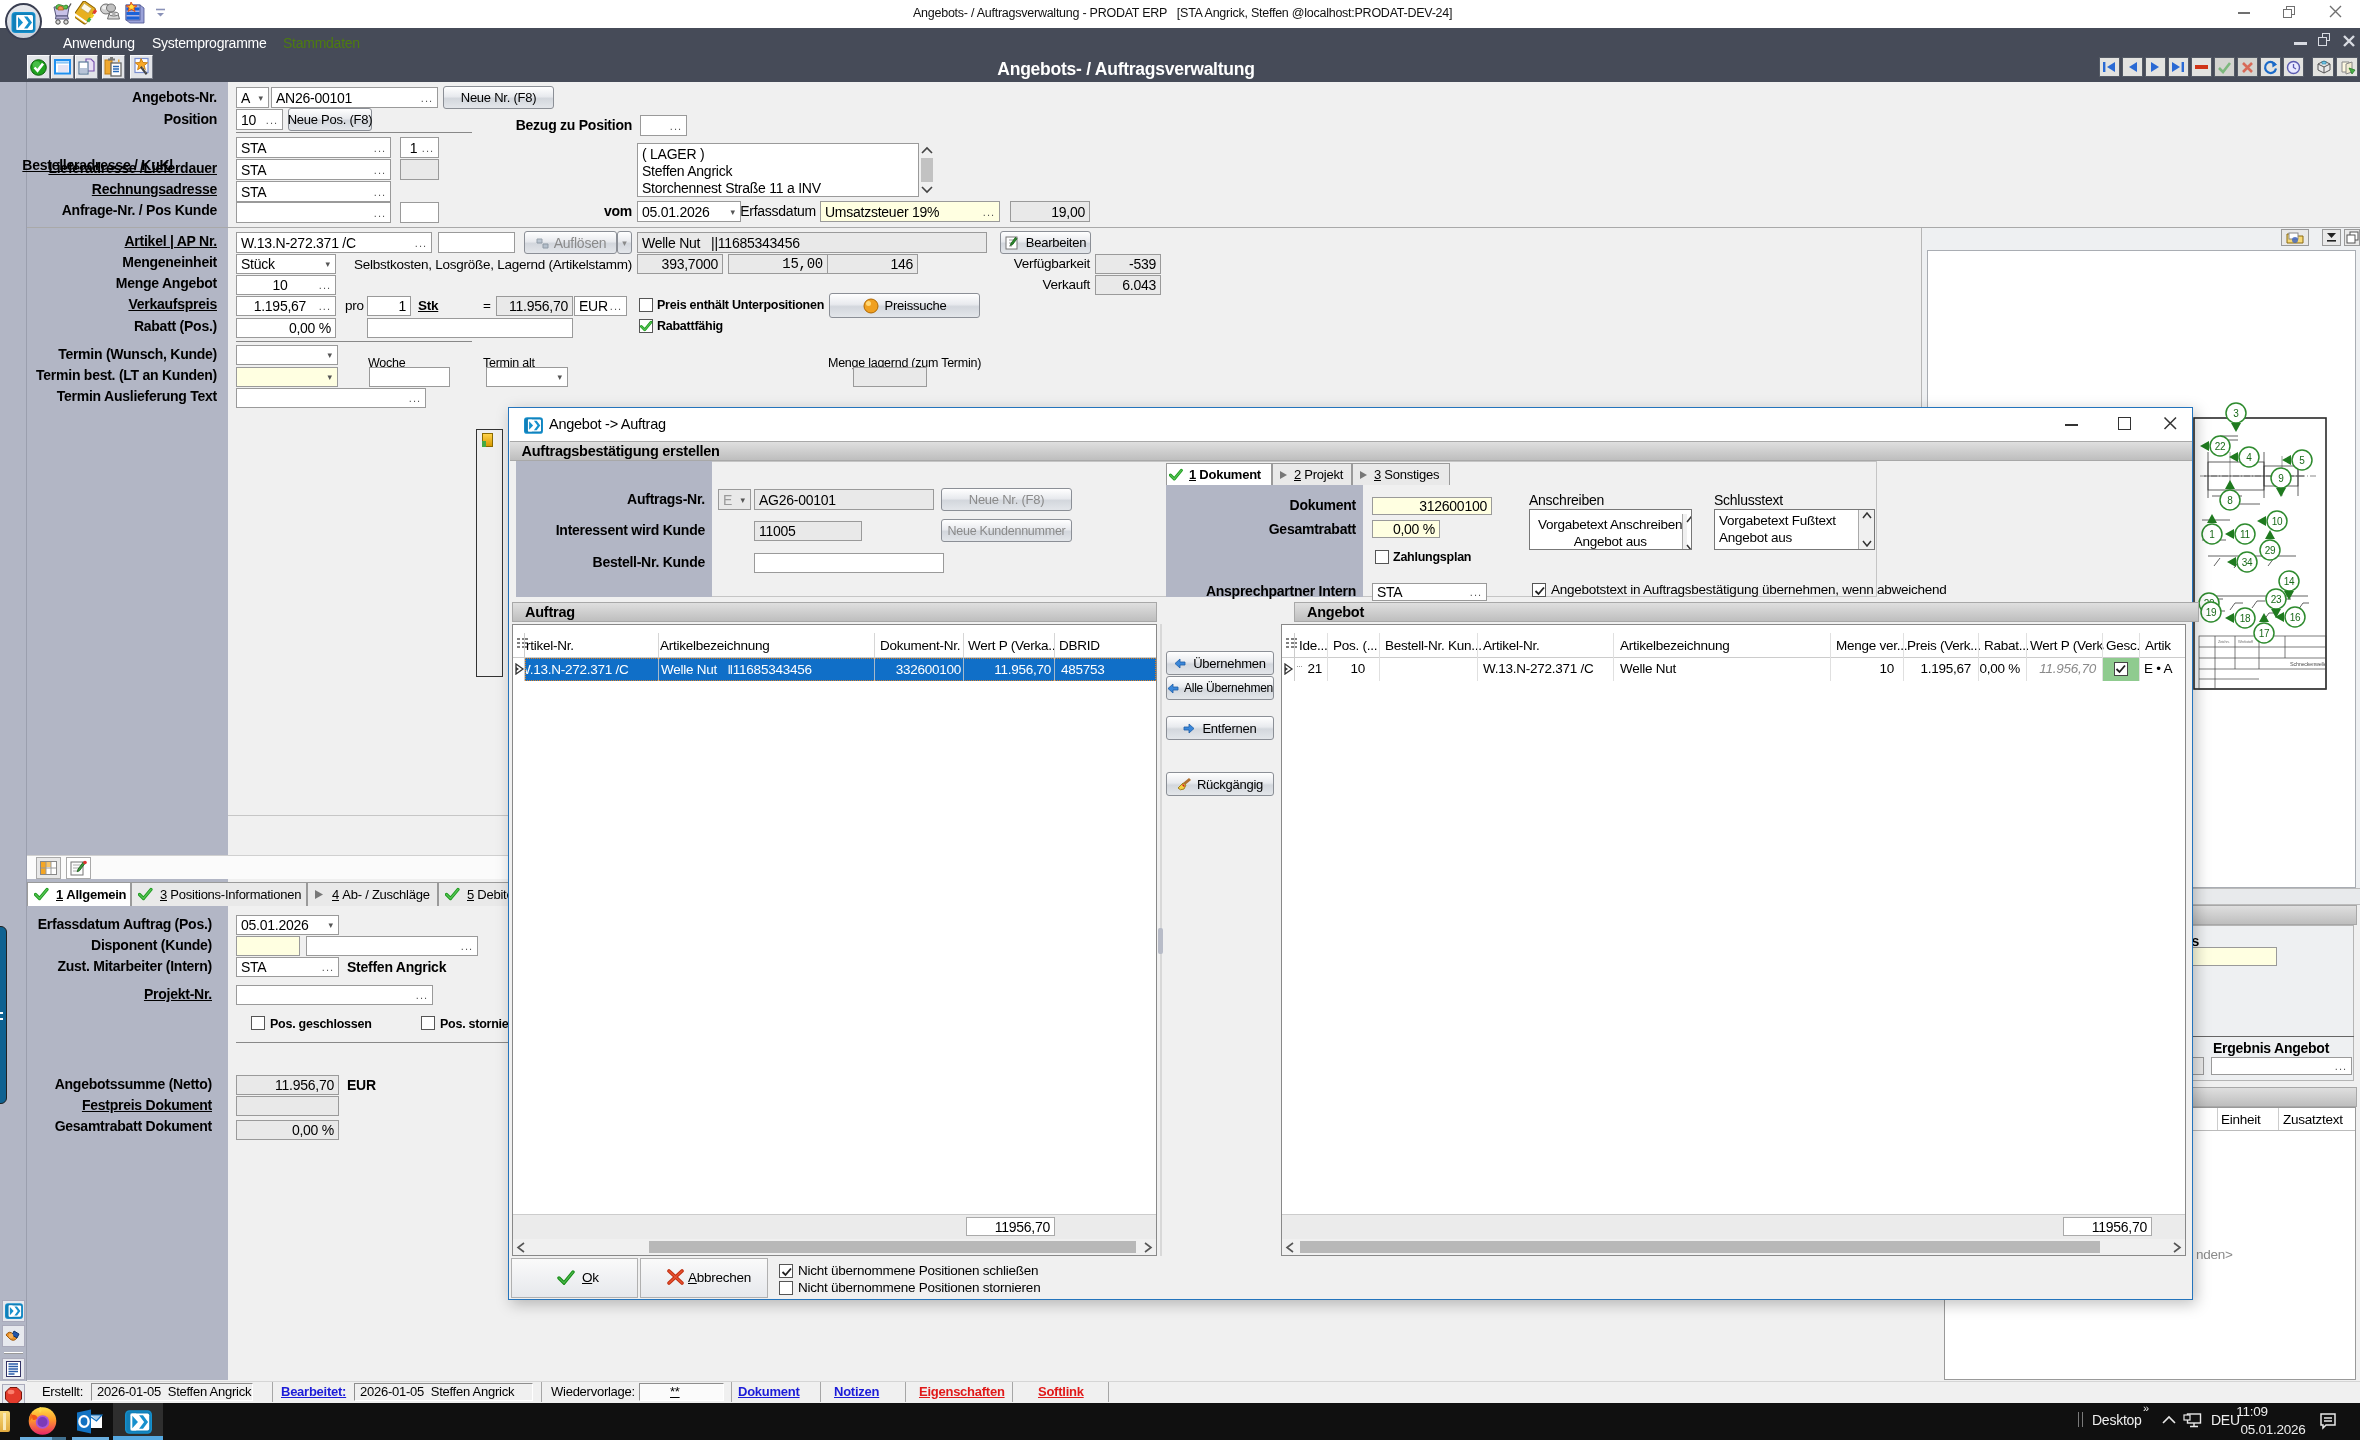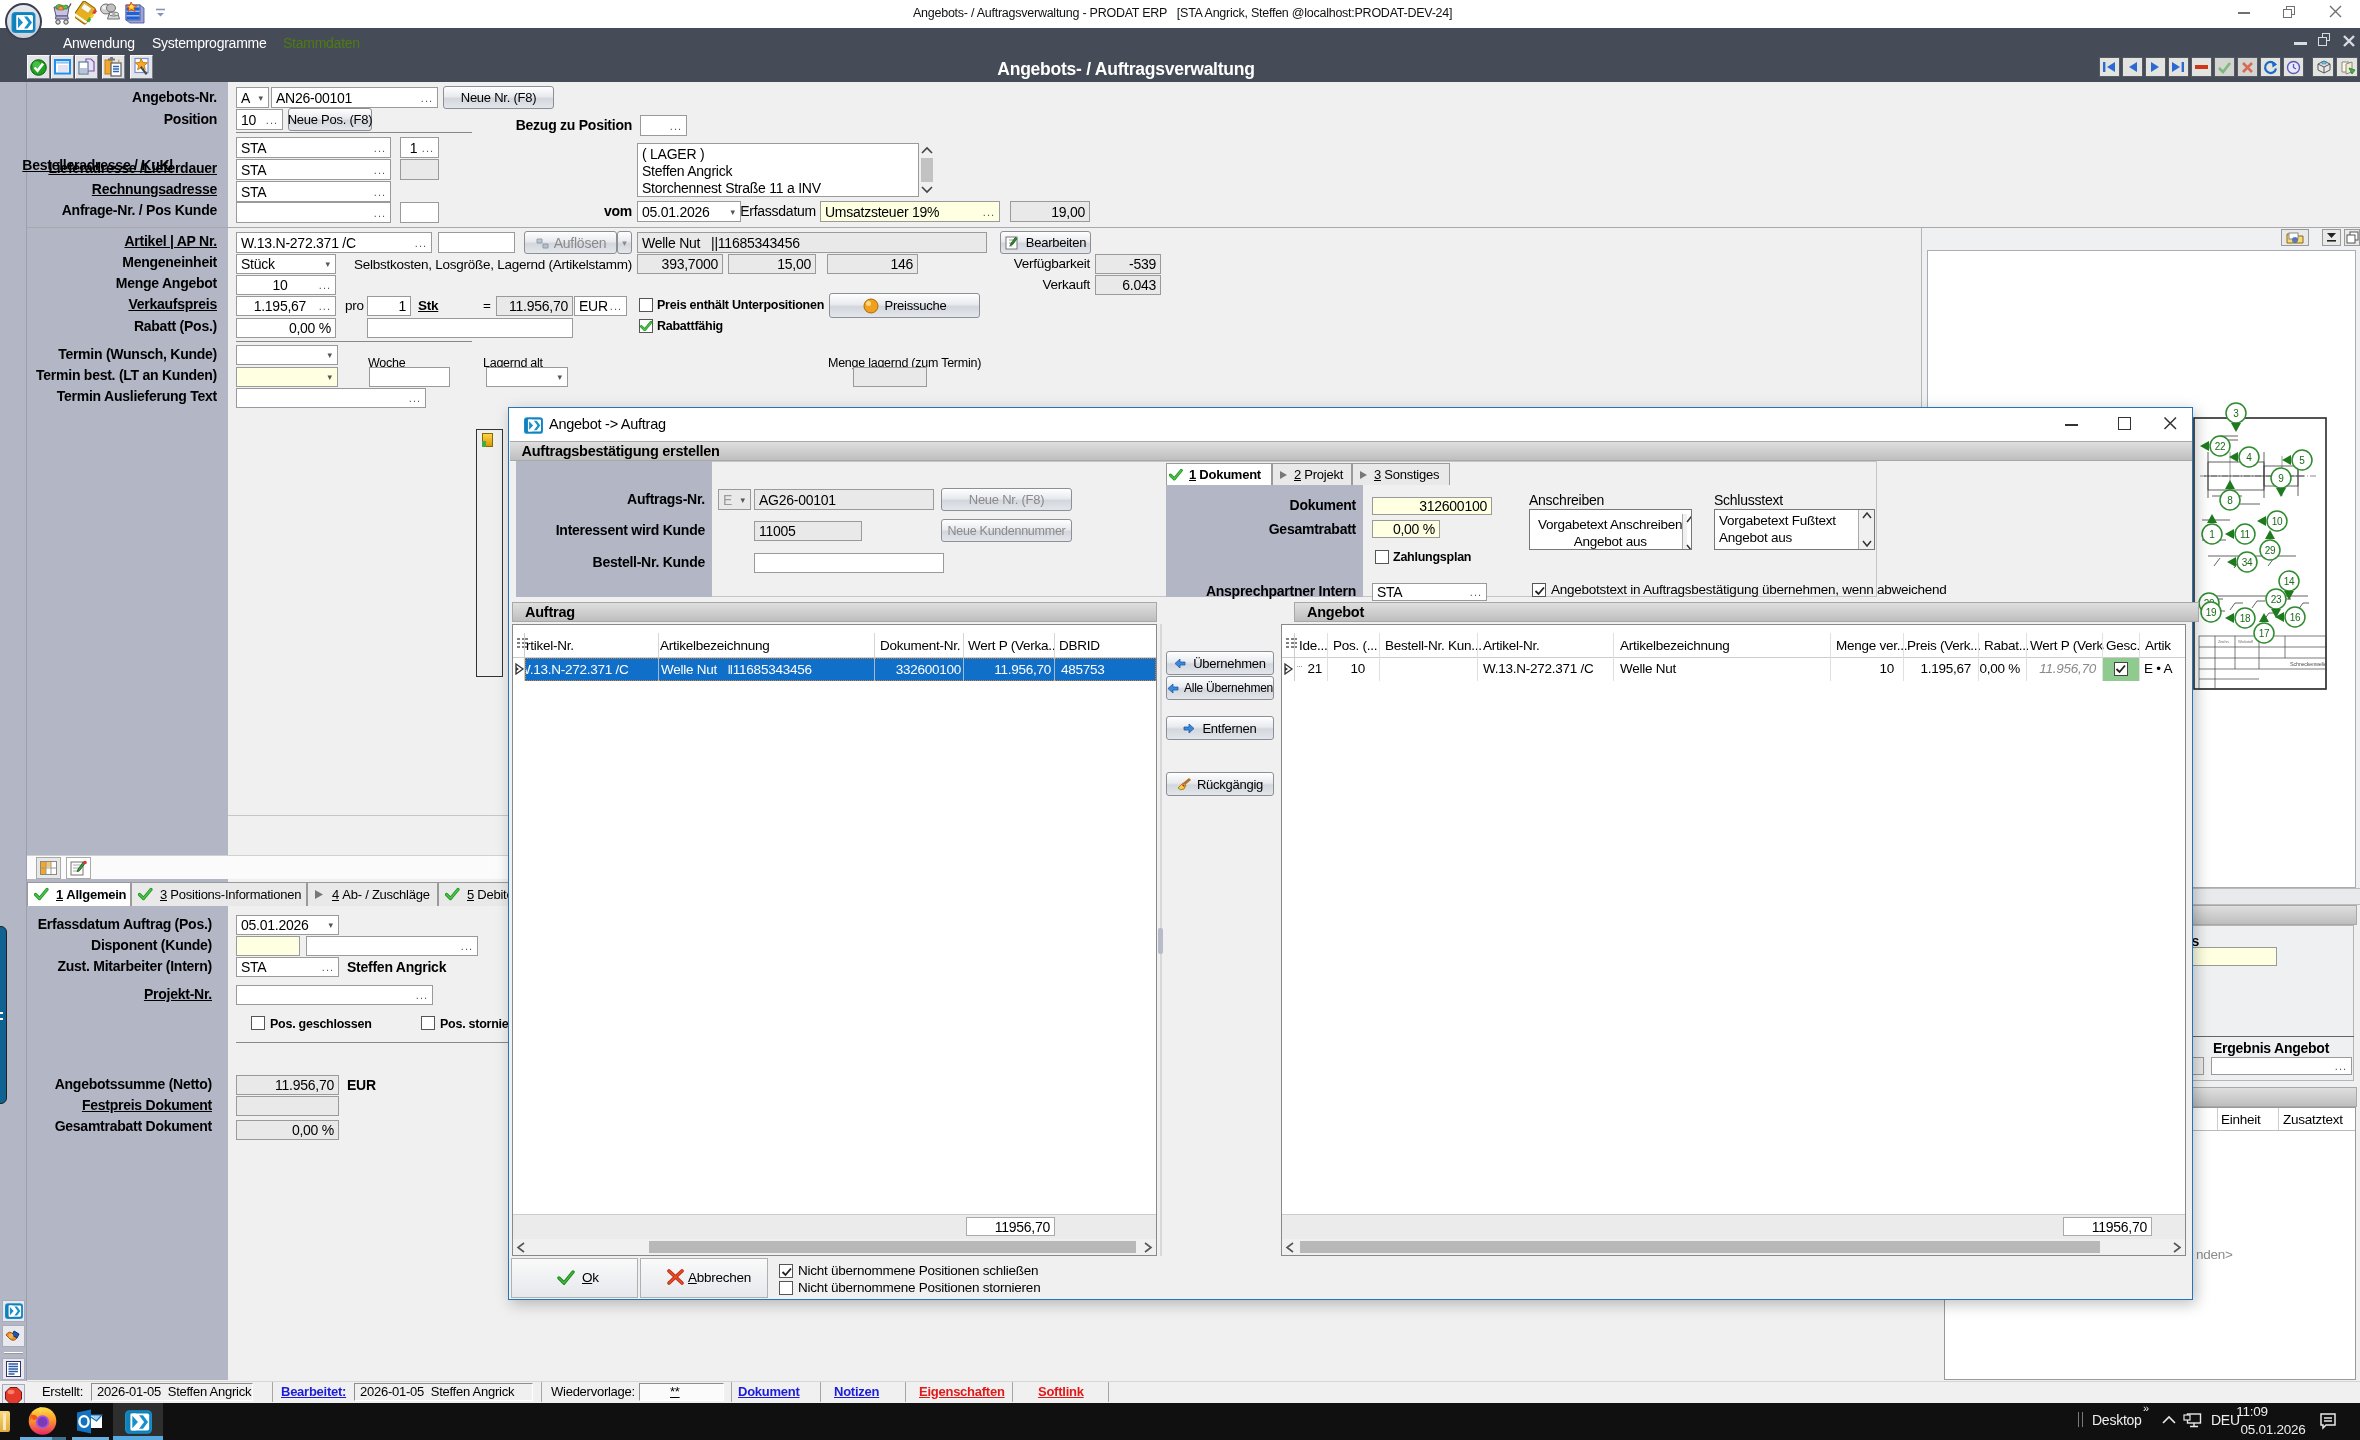--- a/index.html
+++ b/index.html
@@ -303,21 +303,21 @@
   <div class="btn" style="left:1000px;top:231px;width:91px;height:23px;">
     <svg width="16" height="15" style="margin-right:5px">
           <rect x="1" y="2" width="11" height="12" fill="#fff" stroke="#777"></rect>
           <path d="M4 5h5M4 8h5M4 11h3" stroke="#999"></path>
           <path d="M14 3 L8 11 l-1 3 3-1 6-8z" fill="#2a8a2a" stroke="#155515" transform="scale(0.75)"></path>
         </svg>Bearbeiten</div>
 
   <div class="fld" style="left:236px;top:254px;width:100px;height:20px;">Stück<span class="dots" style="font-size:9px;">▾</span></div>
   <div class="clbl r" style="left:232px;top:257px;width:400px;">Selbstkosten, Losgröße, Lagernd (Artikelstamm)</div>
   <div class="fld ro re" style="left:637px;top:254px;width:86px;height:20px;">393,7000</div>
-  <div class="fld ro re" style="left:728px;top:254px;width:88px;height:20px;">15,00</div>
+  <div class="fld ro re" style="left:728px;top:254px;width:100px;height:20px;font-family:Liberation Mono, monospace;">15,00</div>
   <div class="fld ro re" style="left:827px;top:254px;width:91px;height:20px;">146</div>
   <div class="clbl r" style="left:940px;top:256px;width:150px;">Verfügbarkeit</div>
   <div class="fld ro re" style="left:1095px;top:254px;width:66px;height:20px;">-539</div>
 
   <div class="fld" style="left:236px;top:275px;width:100px;height:20px;">
         <span style="margin-left:auto">10</span>
         <span class="dots">...</span>
       </div>
   <div class="clbl r" style="left:940px;top:277px;width:150px;">Verkauft</div>
   <div class="fld ro re" style="left:1095px;top:275px;width:66px;height:20px;">6.043</div>
@@ -347,21 +347,21 @@
           <use href="#chk" transform="scale(0.85)"></use>
         </svg>
       </div>
   <div class="clbl" style="left:657px;top:319px;font-weight:bold;font-size:12.5px;">Rabattfähig</div>
   <div class="ab" style="left:236px;top:341px;width:236px;height:1px;background:#888;"></div>
 
   <div class="fld" style="left:236px;top:345px;width:102px;height:20px;">
         <span class="dots" style="font-size:9px;">▾</span>
       </div>
   <div class="clbl" style="left:368px;top:356px;font-size:12.5px;">Woche</div>
-  <div class="clbl" style="left:483px;top:356px;font-size:12.5px;">Lagernd alt</div>
+  <div class="clbl" style="left:483px;top:356px;font-size:12.5px;">Termin alt</div>
   <div class="clbl" style="left:828px;top:356px;font-size:12.5px;">Menge lagernd (zum Termin)</div>
   <div class="fld yl" style="left:236px;top:367px;width:102px;height:20px;">
         <span class="dots" style="font-size:9px;">▾</span>
       </div>
   <div class="fld" style="left:369px;top:367px;width:81px;height:20px;"></div>
   <div class="fld" style="left:486px;top:367px;width:82px;height:20px;">
         <span class="dots" style="font-size:9px;">▾</span>
       </div>
   <div class="fld ro" style="left:853px;top:367px;width:74px;height:20px;"></div>
   <div class="fld" style="left:236px;top:388px;width:190px;height:20px;">

